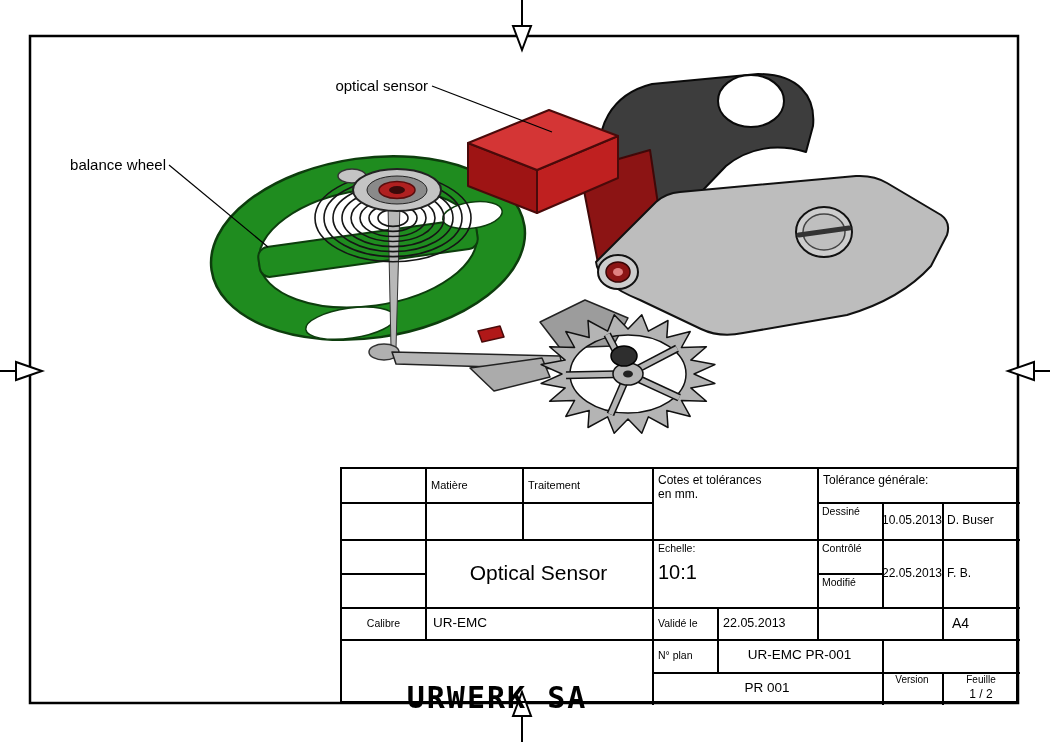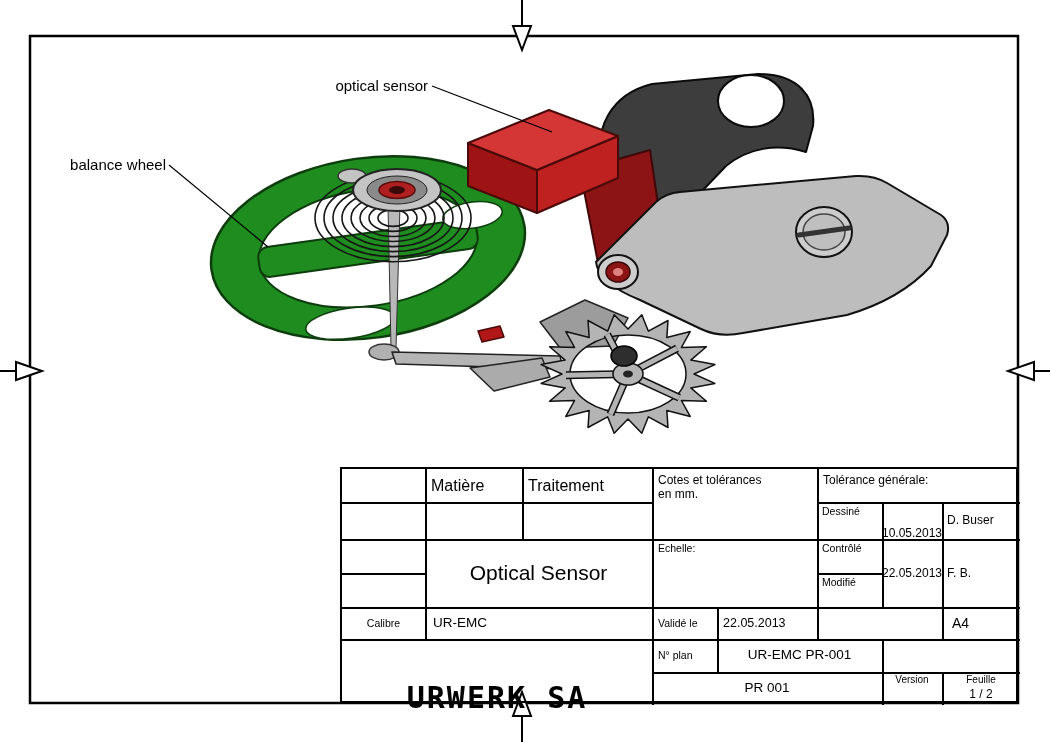--- a/index.html
+++ b/index.html
@@ -9,21 +9,21 @@
   .lbl-svg{font-family:"Liberation Sans",sans-serif;font-size:15px;fill:#000;}
   .tb{position:absolute;left:340px;top:467px;width:678px;height:236px;
       border:2px solid #000;box-sizing:border-box;}
   .vl,.hl{position:absolute;background:#000;}
   .vl{width:1.5px;}
   .hl{height:1.5px;}
   .cell{position:absolute;box-sizing:border-box;line-height:1.2;}
   .flexc{display:flex;align-items:center;}
   .ctr{display:flex;align-items:center;justify-content:center;}
   .sm{font-size:10.5px;}
-  .hdr{font-size:16px;}
+  .hdr{font-size:11px;}
   .company{font-family:"DejaVu Sans Mono",monospace;font-weight:bold;
            font-size:30px;letter-spacing:2px;}
 </style>
 </head>
 <body>
 
 <div>
 
 <svg class="art" width="1050" height="742" viewBox="0 0 1050 742">
 
@@ -151,30 +151,31 @@
 
   <div class="cell flexc hdr" style="left:83px;top:0;width:97px;height:33px;padding-left:6px;">Matière</div>
   <div class="cell flexc hdr" style="left:180px;top:0;width:146px;height:33px;padding-left:6px;">Traitement</div>
   <div class="cell" style="left:475px;top:0;width:203px;height:33px;padding:4px 6px;font-size:12px;">Tolérance générale:</div>
   <div class="cell" style="left:310px;top:0;width:165px;height:70px;padding:4px 6px;font-size:12px;">
     <div>Cotes et tolérances</div>
     <div>en mm.</div>
   </div>
 
   <div class="cell sm" style="left:475px;top:33px;width:65px;height:37px;padding:3px 5px;">Dessiné</div>
-  <div class="cell ctr" style="left:540px;top:33px;width:60px;height:37px;font-size:12px;margin-top:13px;">10.05.2013</div>
+  <div class="cell ctr" style="left:540px;top:33px;width:60px;height:37px;font-size:12px;">10.05.2013</div>
   <div class="cell flexc" style="left:600px;top:33px;width:78px;height:37px;padding-left:5px;font-size:12px;">D. Buser</div>
 
   <div class="cell sm" style="left:475px;top:70px;width:65px;height:26px;padding:3px 5px;">Contrôlé</div>
   <div class="cell ctr" style="left:540px;top:70px;width:60px;height:68px;font-size:12px;">22.05.2013</div>
   <div class="cell flexc" style="left:600px;top:70px;width:78px;height:68px;padding-left:5px;font-size:12px;">F. B.</div>
   <div class="cell sm" style="left:475px;top:104px;width:65px;height:34px;padding:3px 5px;">Modifié</div>
 
   <div class="cell" style="left:310px;top:70px;width:165px;height:68px;">
     <div class="sm" style="padding:3px 6px;">Echelle:</div>
+    <div style="padding-left:6px;font-size:20px;margin-top:2px;">10:1</div>
   </div>
   <div class="cell ctr" style="left:83px;top:70px;width:227px;height:68px;font-size:21px;">Optical Sensor</div>
 
   <div class="cell ctr sm" style="left:0;top:138px;width:83px;height:32px;">Calibre</div>
   <div class="cell flexc" style="left:83px;top:138px;width:227px;height:32px;padding-left:8px;font-size:13.5px;">UR-EMC</div>
   <div class="cell flexc sm" style="left:310px;top:138px;width:65px;height:32px;padding-left:6px;">Validé le</div>
   <div class="cell flexc" style="left:375px;top:138px;width:100px;height:32px;padding-left:6px;font-size:12.5px;">22.05.2013</div>
   <div class="cell flexc" style="left:600px;top:138px;width:78px;height:32px;padding-left:10px;font-size:14px;">A4</div>
 
   <div class="cell ctr company" style="left:0;top:170px;width:310px;height:66px;margin-top:26px;">URWERK SA</div>

